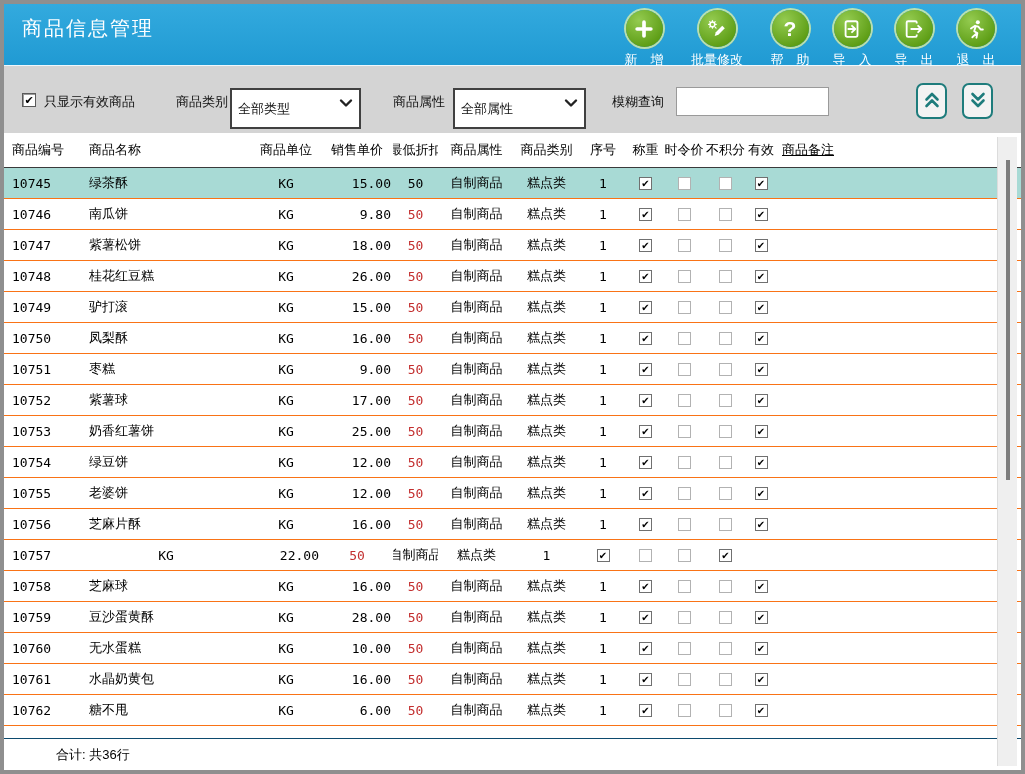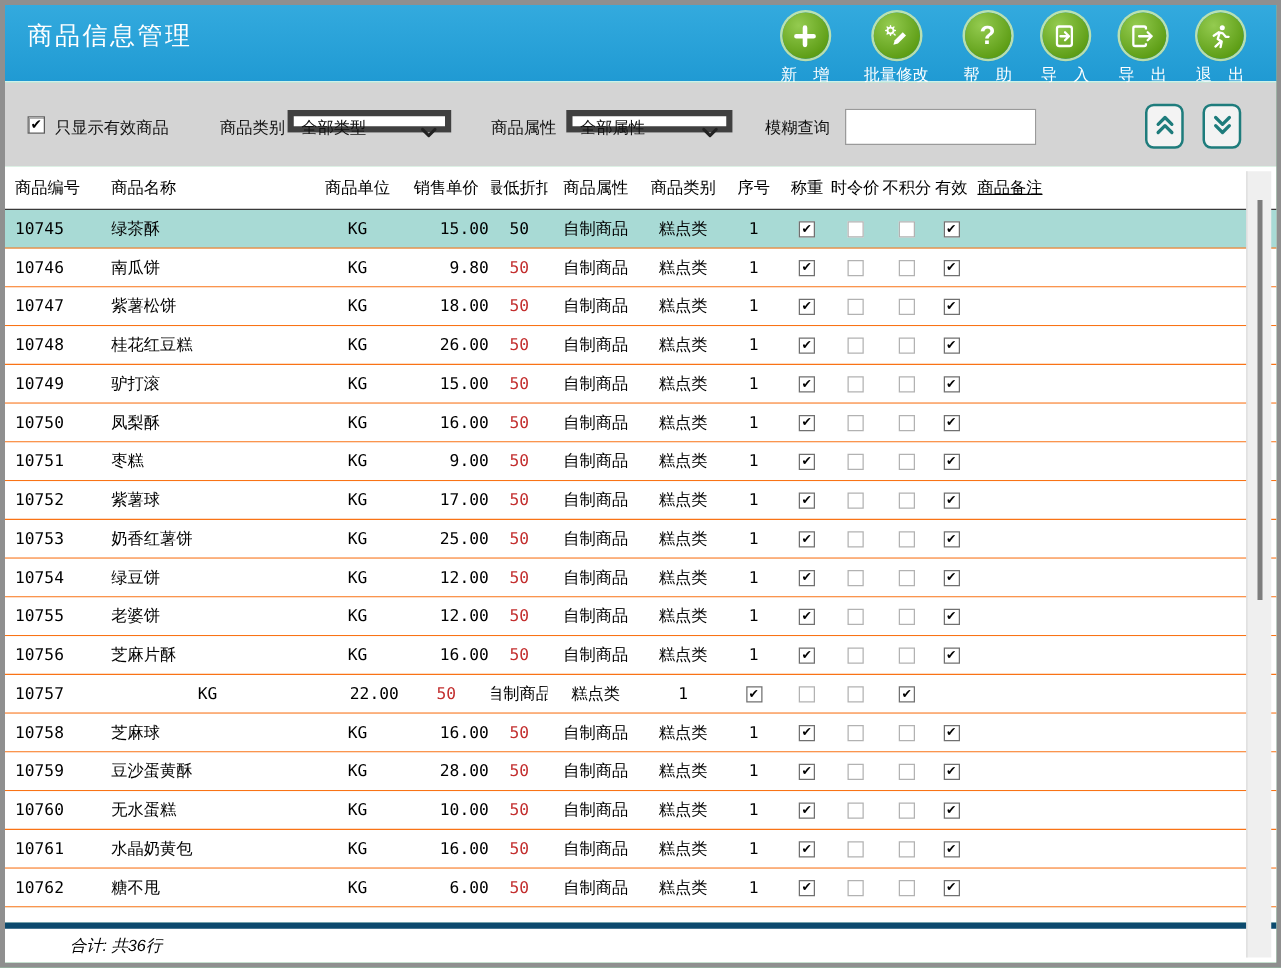--- a/index.html
+++ b/index.html
@@ -1,19 +1,19 @@
 <!DOCTYPE html>
 <html><head>
 <meta charset="utf-8">
 <style>
   * { margin:0; padding:0; box-sizing:border-box; }
   html,body { width:1025px; height:774px; overflow:hidden; background:#8f8f8f;
               font-family:"Liberation Sans","DejaVu Sans",sans-serif; }
   .window { position:absolute; inset:0; width:1025px; height:774px;
-            border:4px solid #8f8f8f; background:#86efac;
+            border:4px solid #8f8f8f; background:#0f766e;
             display:flex; flex-direction:column; }
 
   
   .titlebar { height:62px; flex:0 0 62px; position:relative;
               background:linear-gradient(#33aade,#209ad3);
               border-bottom:1px solid #eef7fc; display:flex; align-items:flex-start; }
   .title { color:#fff; font-family:"Liberation Serif","DejaVu Serif",serif;
            font-size:20px; letter-spacing:2px; padding:11px 0 0 18px; }
   .toolbar { position:absolute; right:14px; top:6px; display:flex; align-items:flex-start; }
   .tbtn { width:62px; display:flex; flex-direction:column; align-items:center; cursor:pointer; }
@@ -27,22 +27,22 @@
   .qmark { color:#fff; font-size:21px; font-weight:bold; line-height:1; }
 
   
   .filterbar { height:67px; flex:0 0 67px; background:#d4d4d4; position:relative;
                font-size:13px; color:#111; }
   .flabel { position:absolute; top:27px; }
   .cbox { position:absolute; width:14px; height:14px; background:#fff;
           border:1px solid #5a5a5a; box-shadow:inset 1px 1px 0 #9b9b9b;
           font-size:11px; line-height:12px; text-align:center; cursor:pointer; }
   .cbox.on::after { content:"✔"; color:#000; font-weight:bold; }
-  .select { position:absolute; top:22px; height:18px; background:#fff;
-            border:5px solid #404040; display:flex; 
+  .select { position:absolute; top:22px; height:41px; background:#fff;
+            border:2px solid #404040; display:flex; align-items:center;
             padding-left:6px; cursor:pointer; }
   .select .chev { position:absolute; right:6px; top:7px; }
   .tinput { position:absolute; top:21px; height:29px; background:#fff;
             border:1px solid #9a9a9a; font-size:13px; padding:0 6px;
             font-family:inherit; }
   .pgbtn { position:absolute; top:17px; width:31px; height:36px; background:#f3f3f3;
            border:2px solid #1e7c7c; border-radius:7px; display:flex;
            align-items:center; justify-content:center; cursor:pointer; }
 
   
@@ -62,23 +62,23 @@
   .mono { font-family:"DejaVu Sans Mono","Liberation Mono",monospace; }
   .red { color:#c32f2f; }
   .cb { width:13px; height:13px; background:#fff; border:1px solid #707070;
         font-size:10px; line-height:11px; text-align:center; cursor:pointer; }
   .cb.off { border-color:#b2b2b2; }
   .cb.on::after { content:"✔"; color:#000; font-weight:bold; }
 
   .gap { flex:1 1 auto; background:#fff; }
 
   
-  .footer { height:32px; flex:0 0 32px; background:#fff; border-top:5px solid #0c4a6e;
+  .footer { height:32px; flex:0 0 32px; background:#fff; border-top:1px solid #0c4a6e;
             display:flex; align-items:center; font-size:13px; color:#000;
-            padding-left:52px;font-style:italic; }
+            padding-left:52px; }
 
   
   .vscroll { position:absolute; right:4px; top:133px; bottom:4px; width:20px;
              background:#efefef; border-left:1px solid #dcdcdc; z-index:5; }
   .vthumb { position:absolute; left:8px; top:23px; width:4px; height:320px;
             background:#7d7d7d; cursor:grab; }
 </style>
 </head>
 <body>
 

